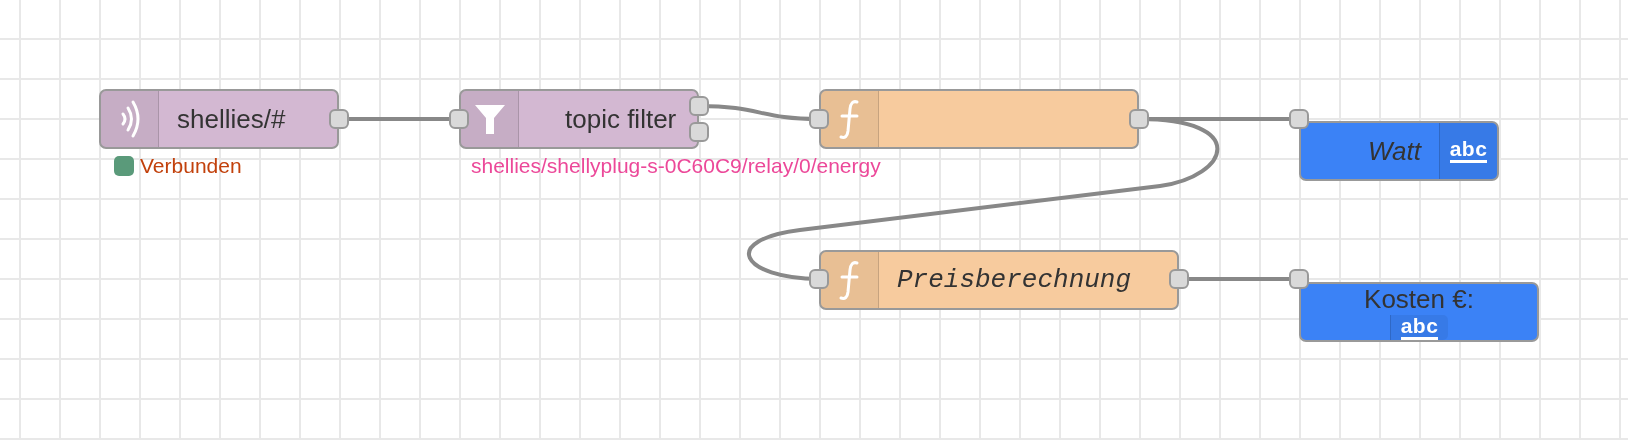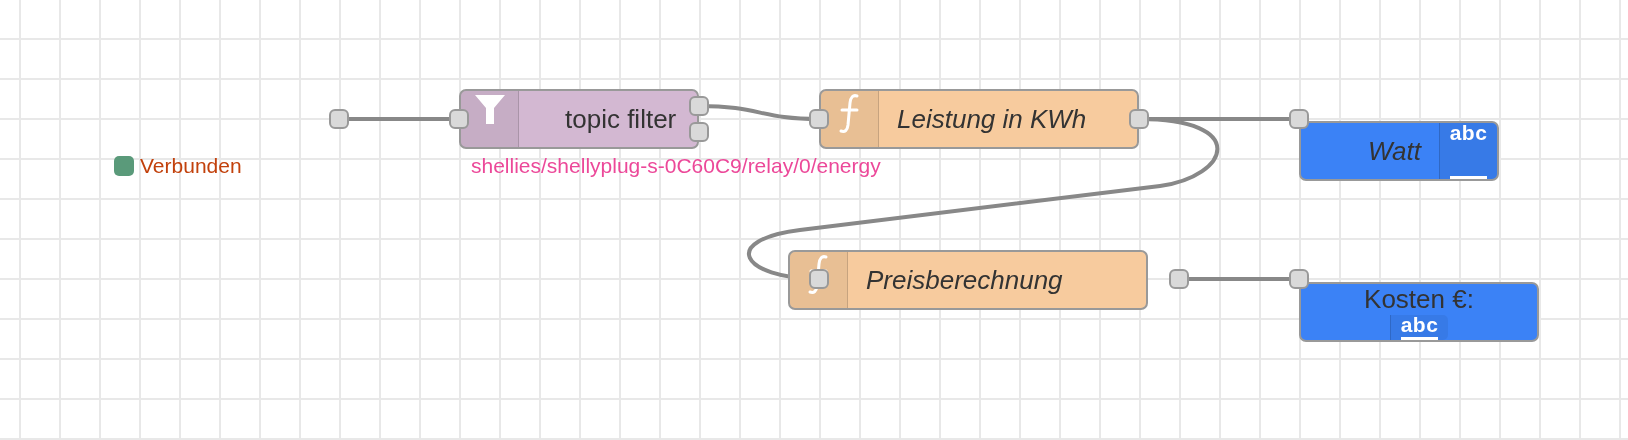--- a/index.html
+++ b/index.html
@@ -16,21 +16,21 @@
     #workspace { position: absolute; left: 0; top: 0; width: 1628px; height: 440px; }
     svg.wires { position: absolute; left: 0; top: 0; width: 1628px; height: 440px; pointer-events: none; }
     svg.wires path { fill: none; stroke: #888888; stroke-width: 4px; stroke-linecap: round; pointer-events: stroke; }
 
     .node {
       position: absolute; height: 60px; box-sizing: border-box;
       border: 2px solid #999999; border-radius: 7px;
       display: flex; align-items: center;
     }
     .node .icon-box {
-      width: 58px; height: 100%; display: flex; justify-content: center;
+      width: 58px; height: 100%; display: flex; align-items: center; justify-content: center;
       border-right: 1.5px solid rgba(0,0,0,0.15); background: rgba(0,0,0,0.06);
       border-radius: 5px 0 0 5px; box-sizing: border-box;
     }
     .node .icon-box.right {
       border-right: none; border-left: 1.5px solid rgba(0,0,0,0.15);
       border-radius: 0 5px 5px 0; width: 58px;
     }
     .node .label {
       flex: 1; font-size: 26px; color: #333333; padding: 0 18px; white-space: nowrap;
     }
@@ -62,20 +62,30 @@
 <div id="workspace">
 
   <svg class="wires">
     <path d="M339,119 L459,119"></path>
     <path d="M699,106 C760,106 760,119 819,119"></path>
     <path d="M1139,119 L1299,119"></path>
     <path d="M1139,119 C1250,119 1230,176 1160,186 L800,230 C720,240 740,278 819,279"></path>
     <path d="M1179,279 L1299,279"></path>
   </svg>
 
+  <div class="node mqtt" style="left:99px; top:89px; width:240px;">
+    <div class="icon-box">
+      <svg width="30" height="44" viewBox="0 0 30 44">
+        <path d="M8 17 Q12 22 8 27" stroke="#fff" stroke-width="3" fill="none" stroke-linecap="round"></path>
+        <path d="M13 11 Q20 22 13 33" stroke="#fff" stroke-width="3" fill="none" stroke-linecap="round"></path>
+        <path d="M18 5 Q28 22 18 39" stroke="#fff" stroke-width="3" fill="none" stroke-linecap="round"></path>
+      </svg>
+    </div>
+    <span class="label">shellies/#</span>
+  </div>
   <div class="port" style="left:329px; top:109px;"></div>
   <div class="status" style="left:114px; top:154px;">
     <span class="dot"></span>
     <span>Verbunden</span>
   </div>
 
   <div class="node switch" style="left:459px; top:89px; width:240px;gap:28px;">
     <div class="icon-box">
       <svg width="32" height="36" viewBox="0 0 32 36">
         <path d="M1 4 L31 4 L20 17 L20 33 L12 33 L12 17 Z" fill="#fff"></path>
@@ -88,34 +98,33 @@
   <div class="port" style="left:689px; top:122px;"></div>
   <div class="sublabel" style="left:471px; top:154px;">shellies/shellyplug-s-0C60C9/relay/0/energy</div>
 
   <div class="node func" style="left:819px; top:89px; width:320px;">
     <div class="icon-box">
       <svg width="26" height="44" viewBox="0 0 26 44">
         <path d="M20 5 Q14 3 13 12 L11 34 Q10 42 4 40" stroke="#fff" stroke-width="3" fill="none" stroke-linecap="round"></path>
         <path d="M5 19 L20 19" stroke="#fff" stroke-width="3" stroke-linecap="round"></path>
       </svg>
     </div>
-    <span class="label italic">Leistung in KWh</span>
   </div>
   <div class="port" style="left:809px; top:109px;"></div>
   <div class="port" style="left:1129px; top:109px;"></div>
 
   <div class="node text" style="left:1299px; top:89px; width:200px;">
     <span class="label italic right">Watt</span>
     <div class="icon-box right">
       <span class="abc">abc</span>
     </div>
   </div>
   <div class="port" style="left:1289px; top:109px;"></div>
 
-  <div class="node func" style="left:788px; top:250px; width:360px;">
+  <div class="node func" style="left:819px; top:250px; width:360px;font-family:Liberation Mono, monospace;">
     <div class="icon-box">
       <svg width="26" height="44" viewBox="0 0 26 44">
         <path d="M20 5 Q14 3 13 12 L11 34 Q10 42 4 40" stroke="#fff" stroke-width="3" fill="none" stroke-linecap="round"></path>
         <path d="M5 19 L20 19" stroke="#fff" stroke-width="3" stroke-linecap="round"></path>
       </svg>
     </div>
     <span class="label italic">Preisberechnung</span>
   </div>
   <div class="port" style="left:809px; top:269px;"></div>
   <div class="port" style="left:1169px; top:269px;"></div>

